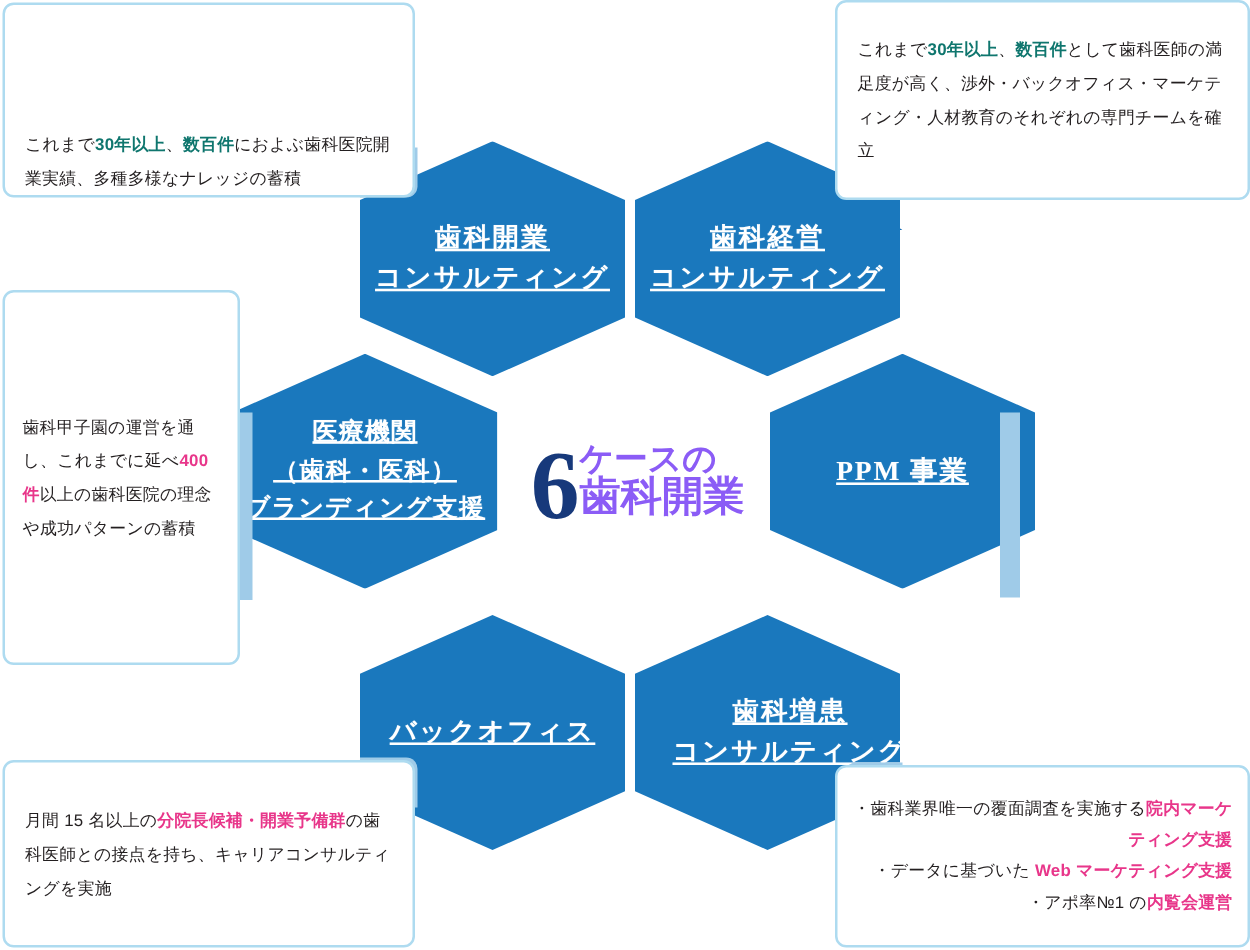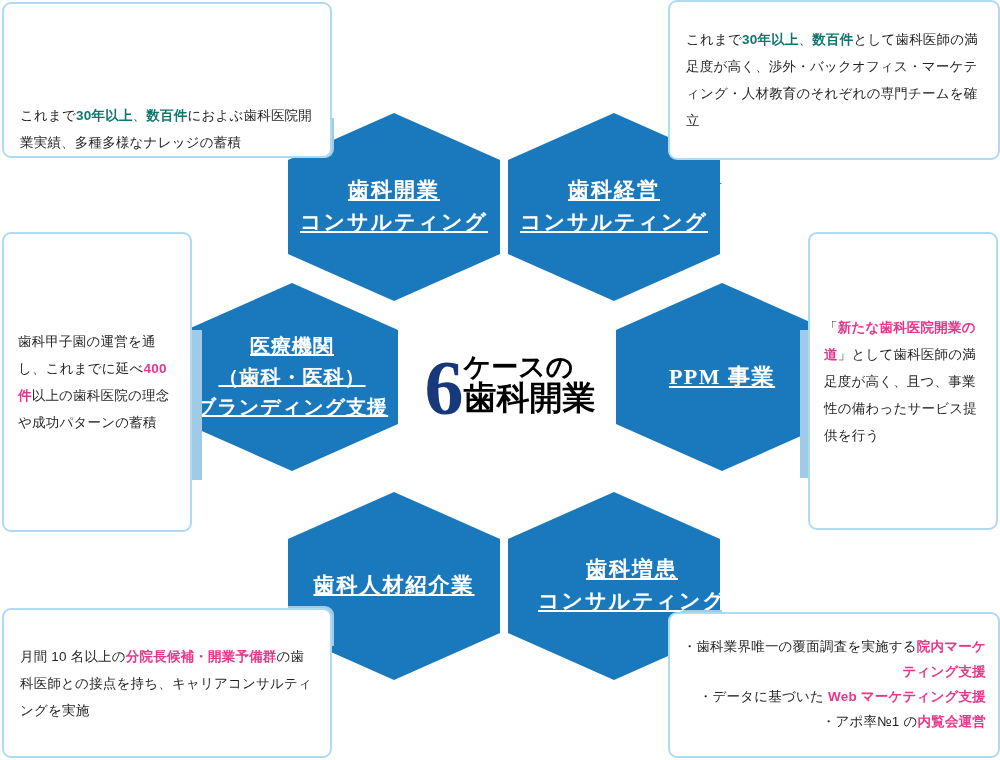--- a/index.html
+++ b/index.html
@@ -48,21 +48,21 @@
   }
   .centre-inner { display: flex; align-items: center; color: #1a3b7c; }
   .centre-num {
     font-family: "Liberation Serif", "DejaVu Serif", serif;
     font-size: 78px; font-weight: 700; line-height: .86;
     color: #17397b; letter-spacing: -2px;
     position: relative; top: 3px;
   }
   .centre-words {
     font-family: "Liberation Serif", "DejaVu Serif", serif;
-    font-weight: 700; color: #000000;
+    font-weight: 700; color: #8b5cf6;
     display: flex; flex-direction: column;
     margin-left: 2px; line-height: 1.02;
   }
   .centre-words .w1 { font-size: 27px; letter-spacing: 0px; }
   .centre-words .w2 { font-size: 33px; letter-spacing: 0px; }
 
   
   .box {
     position: absolute;
     background: #ffffff;
@@ -126,21 +126,21 @@
     </div>
   <div class="hex hex-4">
       <span class="ln">PPM 事業</span>
     </div>
   <div class="hex hex-3">
       <span class="ln">医療機関</span>
       <span class="ln">（歯科・医科）</span>
       <span class="ln">ブランディング支援</span>
     </div>
   <div class="hex hex-5">
-      <span class="ln">歯科人材紹介業</span>
+      <span class="ln">バックオフィス</span>
     </div>
   <div class="hex hex-6">
       <span class="ln">歯科増患</span>
       <span class="ln">コンサルティング</span>
     </div>
 
   <div class="tab tab-tl"></div>
   <div class="tab tab-tr"></div>
   <div class="tab tab-ml"></div>
   <div class="tab tab-mr"></div>
@@ -162,26 +162,23 @@
   </div>
 
   <div class="box box-tr">
     <div class="txt"><span>これまで</span><span class="b">30年以上</span><span>、</span><span class="b">数百件</span><span>として歯科医師の満足度が高く、渉外・バックオフィス・マーケティング・人材教育のそれぞれの専門チームを確立</span></div>
   </div>
 
   <div class="box box-ml">
     <div class="txt"><span>歯科甲子園の運営を通し、これまでに延べ</span><span class="p">400 件</span><span>以上の歯科医院の理念や成功パターンの蓄積</span></div>
   </div>
 
-  <div class="box box-mr">
-    <div class="txt"><span>「</span><span class="p">新たな歯科医院開業の道</span><span>」として歯科医師の満足度が高く、且つ、事業性の備わったサービス提供を行う</span></div>
-  </div>
 
   <div class="box box-bl">
-    <div class="txt"><span>月間 10 名以上の</span><span class="p">分院長候補・開業予備群</span><span>の歯科医師との接点を持ち、キャリアコンサルティングを実施</span></div>
+    <div class="txt"><span>月間 15 名以上の</span><span class="p">分院長候補・開業予備群</span><span>の歯科医師との接点を持ち、キャリアコンサルティングを実施</span></div>
   </div>
 
   <div class="box box-br">
     <div class="txt">
         <span class="bullet-line"><span>・歯科業界唯一の覆面調査を実施する</span><span class="p">院内マーケティング支援</span></span>
         <span class="bullet-line"><span>・データに基づいた </span><span class="p">Web マーケティング支援</span></span>
         <span class="bullet-line"><span>・アポ率№1 の</span><span class="p">内覧会運営</span></span>
       </div>
   </div>
 

